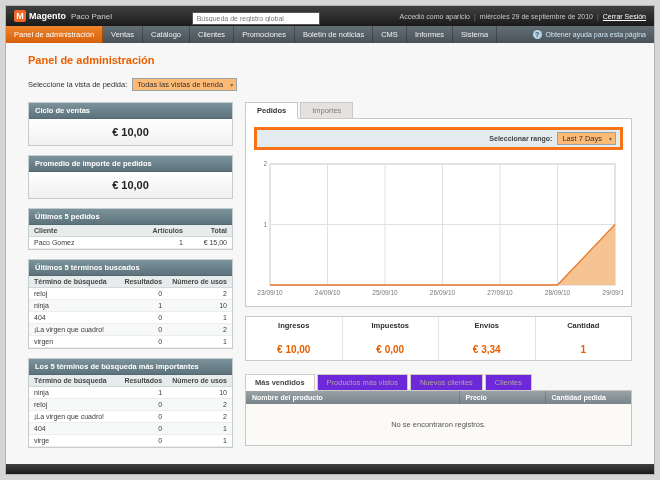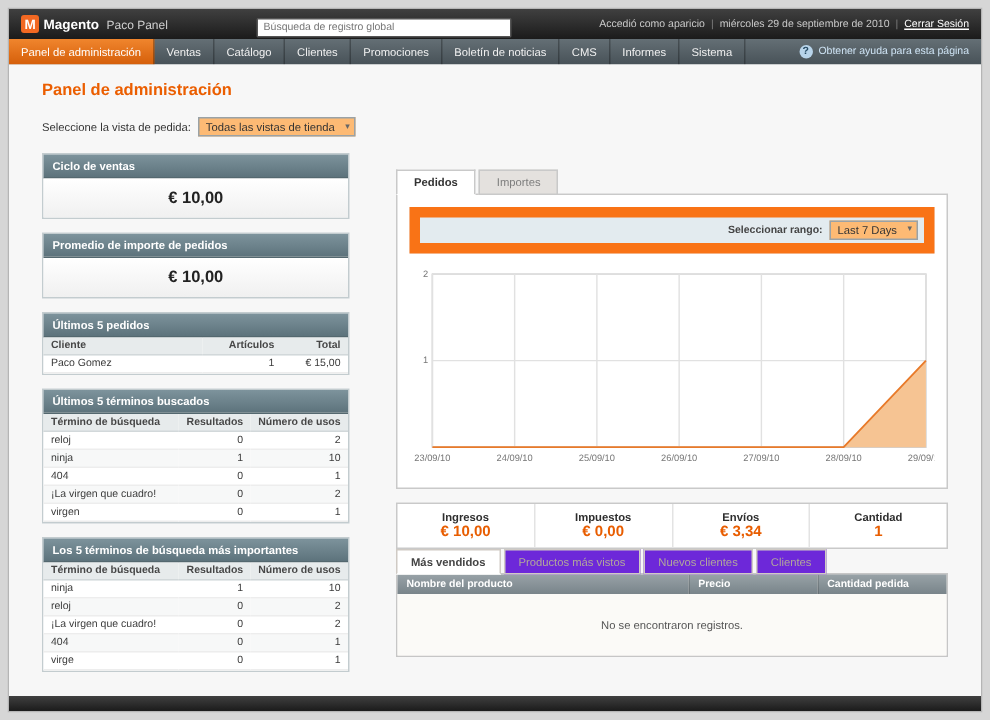--- a/index.html
+++ b/index.html
@@ -7,21 +7,21 @@
   body{background:#d6d6d6;font-family:"Liberation Sans",sans-serif;color:#333}
   .page{margin:5px;height:470px;background:#f7f7f7;border:1px solid #b5b5b5;display:flex;flex-direction:column}
 
   
   .topbar{height:20px;flex:0 0 auto;background:linear-gradient(#404040,#1b1b1b);display:flex;align-items:center;padding:0 8px;color:#fff}
   .brand{display:flex;align-items:center;gap:3px}
   .logo-badge{width:12px;height:12px;background:#f26822;color:#fff;border-radius:2px;font-size:9px;font-weight:bold;display:inline-flex;align-items:center;justify-content:center}
   .brand-name{font-size:9px;font-weight:bold}
   .brand-suffix{font-size:8px;color:#cfcfcf;margin-left:2px}
   .global-search{margin:0 auto}
-  .global-search input{width:170px;height:13px;font-size:7px;font-family:"Liberation Sans",sans-serif;border:1px solid #555;padding:0 4px;color:#555;background:#fff;border-radius:1px}
+  .global-search input{width:128px;height:13px;font-size:7px;font-family:"Liberation Sans",sans-serif;border:1px solid #555;padding:0 4px;color:#555;background:#fff;border-radius:1px}
   .header-right{display:flex;align-items:center;font-size:7px;color:#c9c9c9;white-space:nowrap}
   .sep::before{content:"|"}
   .sep{margin:0 4px;color:#7d7d7d}
   .logout{color:#fff;text-decoration:underline;cursor:pointer}
 
   
   .navbar{height:17px;flex:0 0 auto;background:linear-gradient(#646f75,#485258);display:flex;align-items:stretch}
   .nav{display:flex;list-style:none}
   .nav-item{font-size:7.5px;color:#f1f1f1;padding:0 8px;display:flex;align-items:center;border-right:1px solid rgba(0,0,0,.28);cursor:pointer;white-space:nowrap}
   .nav-item.active{background:linear-gradient(#f0852d,#d55f0a);color:#fff}
@@ -29,51 +29,51 @@
   .help-icon{width:9px;height:9px;border-radius:50%;background:#b8d4ea;color:#254a63;font-size:7px;font-weight:bold;display:inline-flex;align-items:center;justify-content:center}
 
   
   .content{flex:1;overflow:hidden;padding:4px 22px 8px;background:#f7f7f7}
   .page-title{color:#eb5e00;font-size:11px;font-weight:bold;margin:7px 0 12px}
   .switcher-row{display:flex;align-items:center;gap:5px;font-size:7.5px;color:#333;margin-bottom:11px}
   .fselect{display:inline-flex;align-items:center;gap:7px;border:1px solid #9aa2a6;background:#fdba74;padding:1px 3px 1px 4px;font-size:7.5px;color:#333;cursor:pointer;white-space:nowrap}
   .arrow::before{content:"▾"}
   .arrow{font-size:6px;color:#666;line-height:1}
 
-  .dashboard{display:flex;gap:31px;align-items:center}
+  .dashboard{display:flex;gap:12px;align-items:flex-start}
   .left-col{width:205px;flex:0 0 auto;display:flex;flex-direction:column;gap:9px}
   .right-col{flex:1;min-width:0}
 
   
   .box{border:1px solid #c3cccf;background:#fff}
   .box-head{background:linear-gradient(#7d939c,#5d737c);color:#fff;font-size:7.5px;font-weight:bold;padding:3px 6px;border-bottom:1px solid #54686f}
   .value-box{text-align:center;font-size:11px;font-weight:bold;color:#222;padding:7px 0;background:linear-gradient(#ffffff,#f0f0f0)}
   .mini-table{width:100%;border-collapse:collapse;font-size:7px;color:#3a3a3a}
   .mini-table th{background:#e7ebec;color:#474747;font-weight:bold;text-align:left;padding:2px 5px;border-bottom:1px solid #d2d8da}
   .mini-table td{padding:2px 5px;border-bottom:1px solid #ededed;background:#fff}
   .mini-table tr:nth-of-type(even) td{background:#f7f8f8}
   .mini-table .num{text-align:right;white-space:nowrap}
   .mini-table .c1{width:52%}
 
   
   .tabs{display:flex;gap:2px;position:relative;z-index:2;margin-bottom:-1px}
   .tab{font-size:7.5px;padding:3px 11px;border:1px solid #c9c9c9;background:#e4e1de;color:#7d7d7d;cursor:pointer}
   .tab.active{background:#fff;border-bottom-color:#fff;font-weight:bold;color:#333}
   .tab-panel{border:1px solid #c9c9c9;background:#fff;padding:8px}
-  .range-bar{background:#e3ebef;border:7px solid #f97316;padding:2px 4px;display:flex;justify-content:flex-end;align-items:center;gap:5px;font-size:7px}
+  .range-bar{background:#e3ebef;border:3px solid #f97316;padding:2px 4px;display:flex;justify-content:flex-end;align-items:center;gap:5px;font-size:7px}
   .range-label{font-weight:bold;color:#444}
   .chart{display:block;width:100%;height:140px;margin-top:8px}
 
   .stats{display:flex;border:1px solid #c9c9c9;background:#fff;margin-top:9px}
   .stat{flex:1;text-align:center;padding:4px 0 5px;border-right:1px solid #e3e3e3}
   .stat:last-child{border-right:none}
-  .stat-label{font-size:7.5px;font-weight:bold;color:#2e2e2e;margin-bottom:0}
+  .stat-label{font-size:7.5px;font-weight:bold;color:#2e2e2e;margin-bottom:14px}
   .stat-value{font-size:10px;font-weight:bold;color:#e85d00}
 
-  .btabs{display:flex;gap:2px;position:relative;z-index:2;margin-bottom:-1px}
+  .btabs{display:flex;gap:2px;margin-top:13px;position:relative;z-index:2;margin-bottom:-1px}
   .btab{font-size:7.5px;padding:3px 9px;border:1px solid #cfcac4;background:#6d28d9;color:#b2a89b;cursor:pointer;white-space:nowrap}
   .btab.active{background:#fff;color:#444;font-weight:bold;border-bottom-color:#fff}
   .grid-wrap{border:1px solid #c6c6c6;background:#f9f7f4}
   .grid{width:100%;border-collapse:collapse;font-size:7px}
   .grid th{background:linear-gradient(#98a2a7,#79848a);color:#fff;text-align:left;padding:3px 6px;font-weight:bold;border-right:1px solid rgba(0,0,0,.15);cursor:pointer}
   .grid th:last-child{border-right:none}
   .grid th:nth-child(2){width:86px}
   .grid th:nth-child(3){width:86px}
   .grid .empty{text-align:center;padding:16px 0;color:#555;font-size:7.5px;background:#fbfaf7}
 

